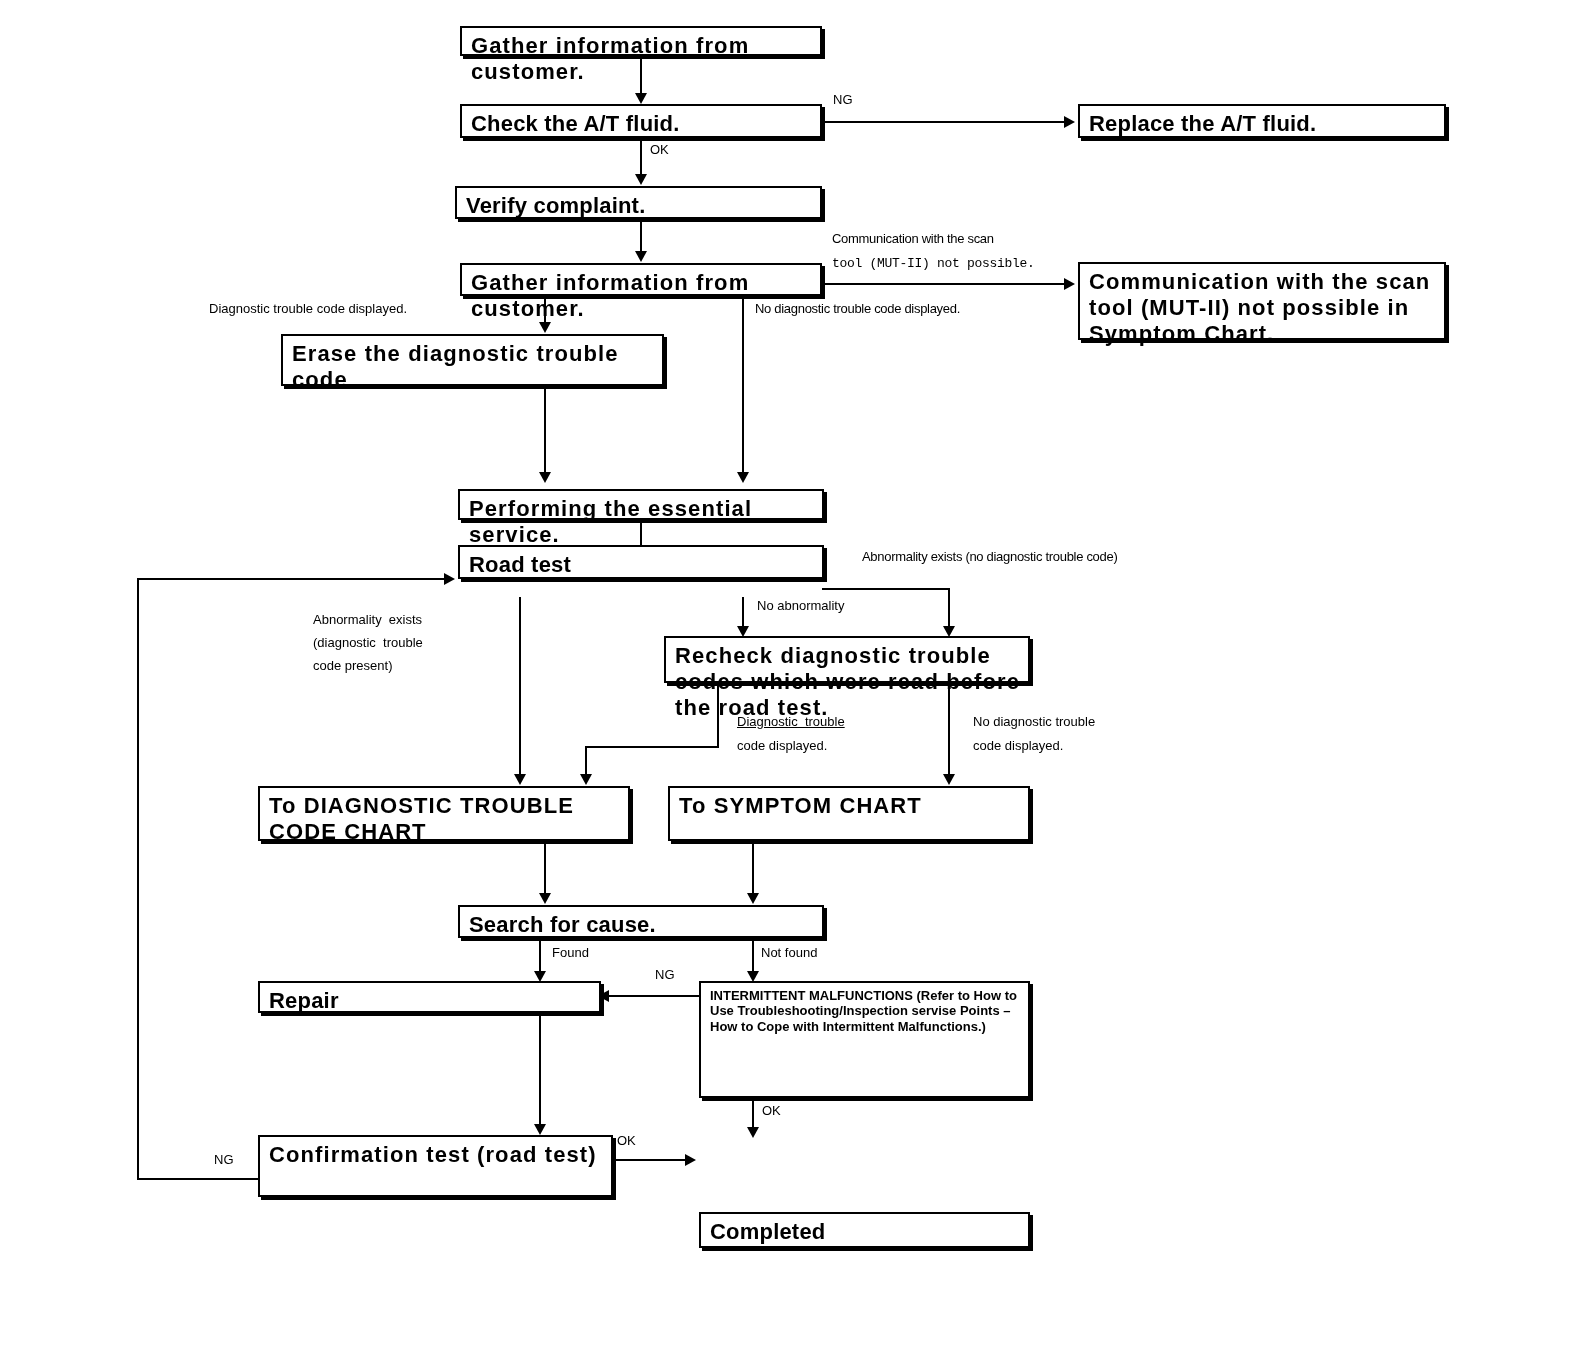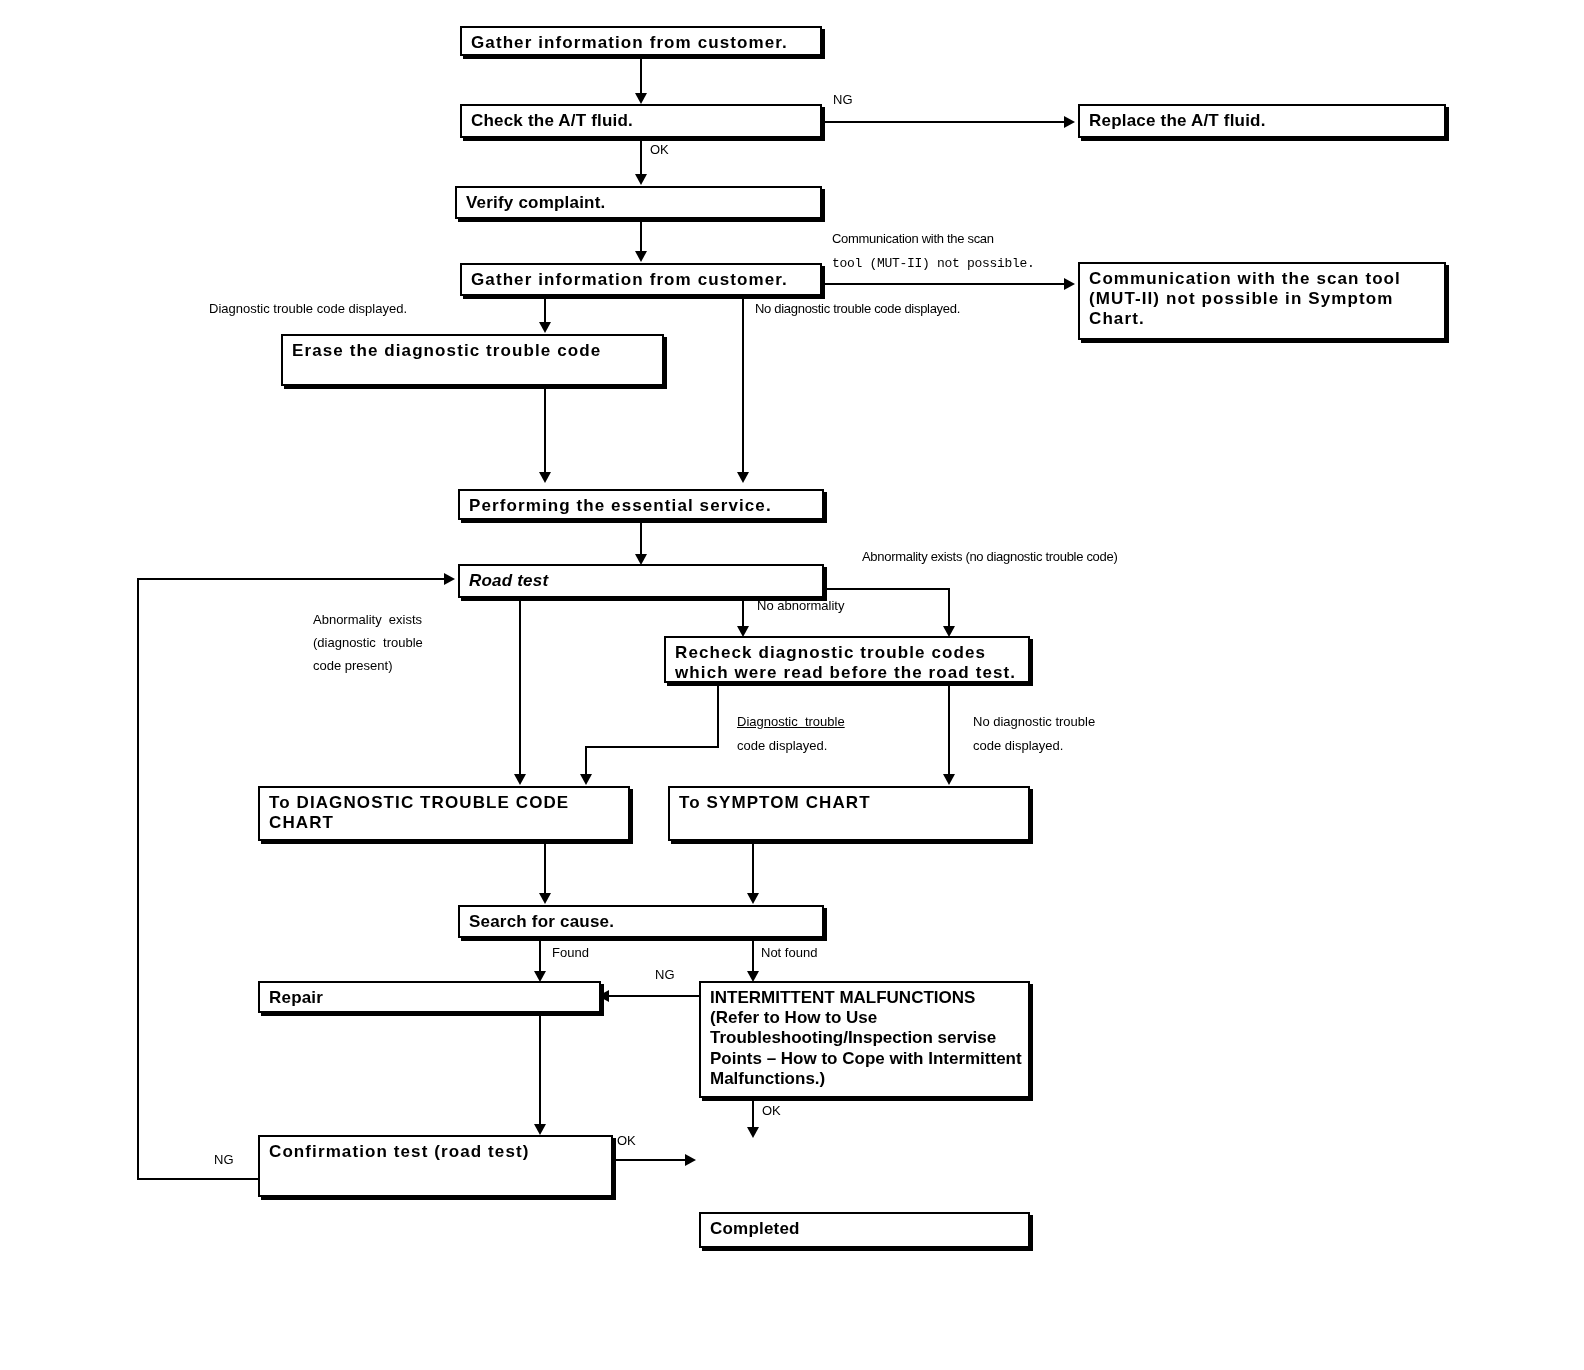--- a/index.html
+++ b/index.html
@@ -4,21 +4,21 @@
 <title>A/T Troubleshooting Flow Chart</title>
 <style>
   html,body{margin:0;padding:0;background:#ffffff;}
   body{font-family:"Liberation Sans",sans-serif;color:#000;}
   #canvas{position:relative;width:1584px;height:1370px;background:#fff;overflow:hidden;}
 
   
   .box{position:absolute;box-sizing:border-box;background:#fff;border:2px solid #000;
        box-shadow:3px 3px 0 #000;}
   .box .txt{position:absolute;left:9px;top:5px;right:5px;
-            font-weight:bold;font-size:17px;line-height:1.18;letter-spacing:0.2px;}
+            font-weight:bold;font-size:22px;line-height:1.18;letter-spacing:0.2px;}
   .box.wide .txt{letter-spacing:1.1px;}
 
   
   .lbl{position:absolute;font-size:13px;line-height:1.2;font-weight:normal;
        white-space:pre;letter-spacing:0px;}
   .lbl.tight{letter-spacing:-0.3px;}
 
   
   .v{position:absolute;width:2px;background:#000;}
   .h{position:absolute;height:2px;background:#000;}
@@ -165,21 +165,21 @@
   </div>
 
   <div class="box wide" style="left:281px;top:334px;width:383px;height:52px;">
     <span class="txt">Erase the diagnostic trouble code</span>
   </div>
 
   <div class="box wide" style="left:458px;top:489px;width:366px;height:31px;">
     <span class="txt">Performing the essential service.</span>
   </div>
 
-  <div class="box" style="left:458px;top:564px;width:366px;height:34px;font-style:italic;">
+  <div class="box" style="left:458px;top:545px;width:366px;height:34px;">
     <span class="txt">Road test</span>
   </div>
 
   <div class="box wide" style="left:664px;top:636px;width:366px;height:47px;">
     <span class="txt">Recheck diagnostic trouble codes which were read before the road test.</span>
   </div>
 
   <div class="box wide" style="left:258px;top:786px;width:372px;height:55px;">
     <span class="txt">To DIAGNOSTIC TROUBLE CODE CHART</span>
   </div>
@@ -190,21 +190,21 @@
 
   <div class="box" style="left:458px;top:905px;width:366px;height:33px;">
     <span class="txt">Search for cause.</span>
   </div>
 
   <div class="box" style="left:258px;top:981px;width:343px;height:32px;">
     <span class="txt">Repair</span>
   </div>
 
   <div class="box" style="left:699px;top:981px;width:331px;height:117px;">
-    <span class="txt" style="font-size:17px;line-height:1.19;letter-spacing:0px;">INTERMITTENT MALFUNCTIONS (Refer to How to Use Troubleshooting/Inspection servise Points – How to Cope with Intermittent Malfunctions.)</span>
+    <span class="txt" style="font-size:13px;line-height:1.19;letter-spacing:0px;">INTERMITTENT MALFUNCTIONS (Refer to How to Use Troubleshooting/Inspection servise Points – How to Cope with Intermittent Malfunctions.)</span>
   </div>
 
   <div class="box wide" style="left:258px;top:1135px;width:355px;height:62px;">
     <span class="txt">Confirmation test (road test)</span>
   </div>
 
   <div class="box" style="left:699px;top:1176px;width:331px;height:36px;margin-top:36px;">
     <span class="txt">Completed</span>
   </div>
 

